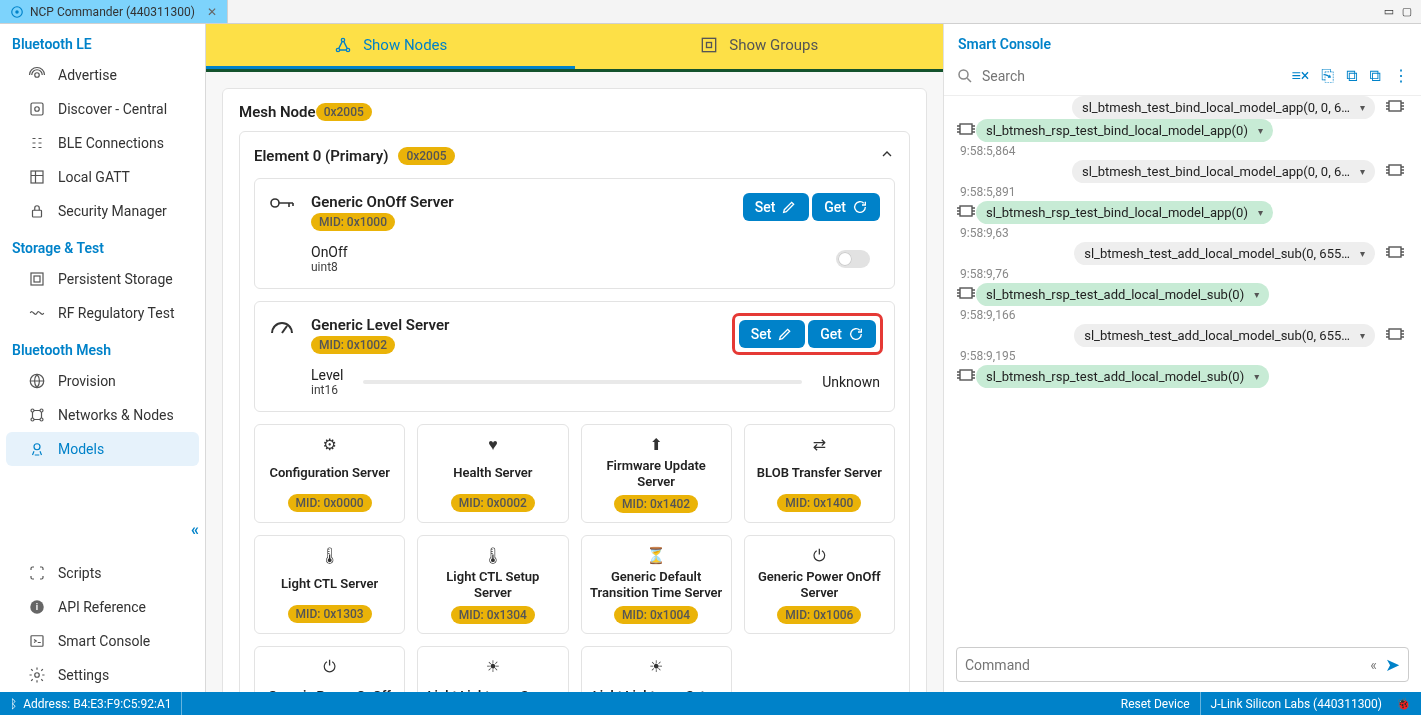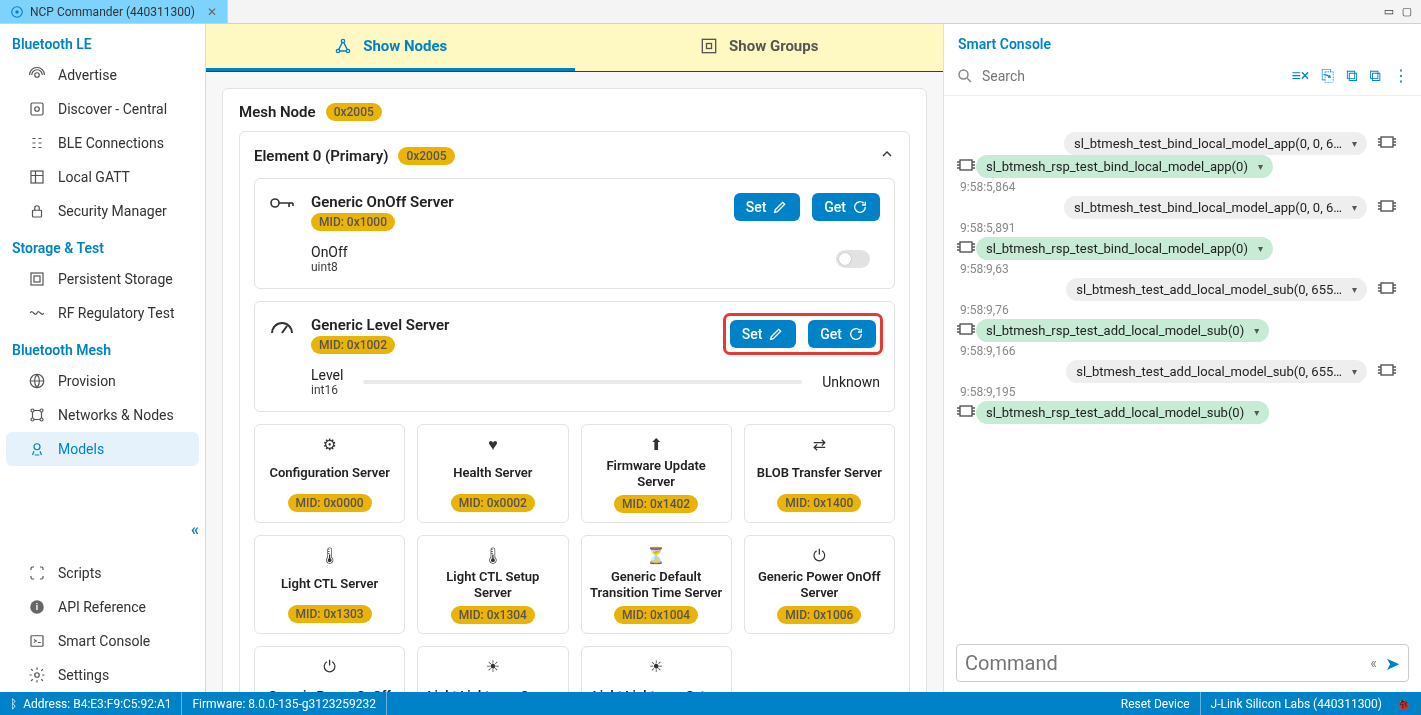--- a/index.html
+++ b/index.html
@@ -14,66 +14,66 @@
   
   .sidebar { width: 206px; border-right: 1px solid #d9d9d9; display: flex; flex-direction: column; position: relative; }
   .side-section-title { color: #0082c9; font-weight: 600; font-size: 14px; padding: 12px 12px 6px 12px; }
   .side-item { display: flex; align-items: center; gap: 12px; padding: 8px 10px 8px 22px; font-size: 14px; color: #333; cursor: pointer; border-radius: 6px; margin: 0 6px; }
   .side-item.active { background: #e6f2fb; color: #0082c9; }
   .side-item svg { width: 18px; height: 18px; flex: 0 0 18px; stroke: #555; fill: none; stroke-width: 1.6; }
   .side-item.active svg { stroke: #0082c9; }
   .side-collapse { position: absolute; right: 6px; top: 496px; color: #0082c9; font-size: 16px; font-weight: bold; cursor: pointer; }
   
   .center { flex: 1; min-width: 0; background: #f7f7f7; display: flex; flex-direction: column; }
-  .tabs { display: flex; background: #fef9c3; border-bottom: 1px solid #14532d; height: 48px; font-weight: bold; }
+  .tabs { display: flex; background: #fde047; border-bottom: 3px solid #14532d; height: 48px; }
   .tabbtn { flex: 1; display: flex; align-items: center; justify-content: center; gap: 10px; font-size: 15px; color: #555; cursor: pointer; border-bottom: 3px solid transparent; }
   .tabbtn.active { color: #0082c9; border-bottom-color: #0082c9; }
   .tabbtn svg { width: 20px; height: 20px; stroke: currentColor; fill: none; stroke-width: 1.6; }
   .main-scroll { flex: 1; overflow: auto; padding: 16px; }
   .card { background: #fff; border: 1px solid #e3e3e3; border-radius: 6px; }
-  .mesh-head { padding: 14px 16px 10px 16px; font-size: 15px; font-weight: 600; color: #222; display: flex; align-items: center; gap: 10px; }
+  .mesh-head { padding: 14px 16px 10px 16px; font-size: 15px; font-weight: 600; color: #222; display: flex; align-items: center; }
   .badge { background: #eab308; color: #555; font-size: 12px; font-weight: 500; padding: 2px 8px; border-radius: 10px; }
   .element-card { margin: 0 16px 16px 16px; border: 1px solid #e3e3e3; border-radius: 6px; padding: 14px; background: #fff; }
   .element-head { display: flex; align-items: center; gap: 10px; font-size: 15px; font-weight: 600; color: #222; margin-bottom: 12px; }
   .element-head .chev { margin-left: auto; cursor: pointer; }
   .model-row { border: 1px solid #e3e3e3; border-radius: 6px; padding: 14px; margin-bottom: 12px; background: #fff; position: relative; }
   .model-head { display: flex; align-items: flex-start; gap: 14px; }
   .model-head .icon { width: 28px; height: 20px; display: flex; align-items: center; }
   .model-title { font-size: 15px; font-weight: 600; color: #222; }
-  .model-actions { margin-left: auto; display: flex; gap: 12px; }
+  .model-actions { margin-left: auto; display: flex; gap: 3px; }
   .btn { background: #0082c9; color: #fff; border: none; border-radius: 6px; padding: 6px 12px; font-size: 14px; font-weight: 500; display: inline-flex; align-items: center; gap: 6px; cursor: pointer; }
   .btn svg { width: 16px; height: 16px; stroke: #fff; fill: none; stroke-width: 2; }
   .model-body { display: flex; align-items: center; gap: 20px; padding: 14px 0 0 42px; }
   .model-body .pname { font-size: 14px; color: #222; }
   .model-body .ptype { font-size: 12px; color: #404040; }
   .model-body .stretch { flex: 1; }
   .toggle { width: 34px; height: 18px; border-radius: 10px; background: #e2e2e2; position: relative; margin-left: auto; margin-right: 10px; }
   .toggle::after { content: ""; position: absolute; left: 2px; top: 2px; width: 14px; height: 14px; background: #fff; border-radius: 50%; box-shadow: 0 0 0 1px #ccc inset; }
   .slider-line { height: 4px; background: #e9e9e9; border-radius: 2px; flex: 1; }
   .model-grid { display: grid; grid-template-columns: repeat(4, 1fr); gap: 12px; }
   .small-card { border: 1px solid #e3e3e3; border-radius: 6px; padding: 10px 8px; text-align: center; background: #fff; cursor: pointer; }
   .small-card .sicon { font-size: 16px; margin-bottom: 4px; color: #333; }
   .small-card .stitle { font-size: 13px; font-weight: 600; color: #222; line-height: 1.2; margin-bottom: 4px; min-height: 30px; display: flex; align-items: center; justify-content: center; }
   
   .console { width: 478px; border-left: 1px solid #e0e0e0; display: flex; flex-direction: column; }
   .console-title { color: #0082c9; font-weight: 600; font-size: 14px; padding: 12px 14px 8px 14px; }
   .console-search { display: flex; align-items: center; padding: 6px 12px 10px 12px; gap: 8px; border-bottom: 1px solid #eee; }
   .console-search input { flex: 1; border: none; outline: none; font-size: 14px; color: #333; }
   .console-search .sicons { display: flex; gap: 12px; color: #0082c9; font-size: 16px; }
   .console-search .sicons span { cursor: pointer; }
-  .console-list { flex: 1; overflow: auto; padding: 0 24px 8px 12px; margin-top: 36px; }
+  .console-list { flex: 1; overflow: auto; padding: 0 16px 8px 12px; }
   .log-pill { background: #eeeeee; border-radius: 14px; padding: 4px 10px; font-size: 13px; color: #222; display: inline-flex; align-items: center; gap: 6px; margin-left: auto; max-width: 320px; }
   .log-pill.resp { background: #c7ebd5; margin-left: 20px; }
   .log-pill .pdrop { cursor: pointer; padding-left: 4px; color: #555; font-size: 10px; }
   .log-chip { width: 20px; text-align: center; color: #555; cursor: pointer; }
   .log-ts { font-size: 12px; color: #888; padding: 2px 0 2px 4px; }
   .log-row { display: flex; align-items: center; }
   .log-row.resp .log-pill { margin-left: 0; }
   .console-input { display: flex; align-items: center; border: 1px solid #ccc; margin: 8px 12px 10px 12px; border-radius: 4px; padding: 6px 8px; }
-  .console-input input { flex: 1; border: none; outline: none; font-size: 20px; }
+  .console-input input { flex: 1; border: none; outline: none; font-size: 14px; }
   .console-input .send { color: #0082c9; font-size: 18px; cursor: pointer; margin-left: 8px; }
   .console-input .hist { color: #777; font-size: 14px; cursor: pointer; }
   
   .statusbar { height: 23px; background: #0082c9; color: #fff; font-size: 12px; display: flex; align-items: center; }
   .statusbar .seg { padding: 0 10px; height: 100%; display: flex; align-items: center; border-right: 1px solid rgba(255,255,255,.4); gap: 6px; }
   .statusbar .seg:last-child { border-right: none; }
   .statusbar .flex1 { flex: 1; }
   .ellip { white-space: nowrap; overflow: hidden; text-overflow: ellipsis; max-width: 280px; display: inline-block; }
 </style>
 </head>
@@ -488,23 +488,20 @@
       <span class="send">➤</span>
     </div>
   </div>
 </div>
 
 <div class="statusbar">
   <div class="seg">
       <span>ᛒ</span>
       <span>Address: B4:E3:F9:C5:92:A1</span>
     </div>
-  <div class="seg">
-      <span>Firmware: 8.0.0-135-g3123259232</span>
-    </div>
   <div class="flex1"></div>
   <div class="seg">
       <span>Reset Device</span>
     </div>
   <div class="seg">
       <span>J-Link Silicon Labs (440311300)</span>
       <span style="margin-left:8px">🐞</span>
     </div>
 </div>
 

